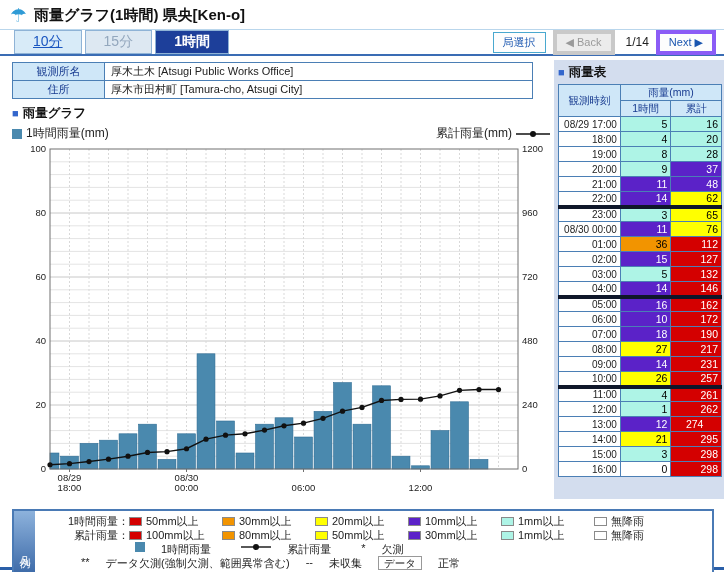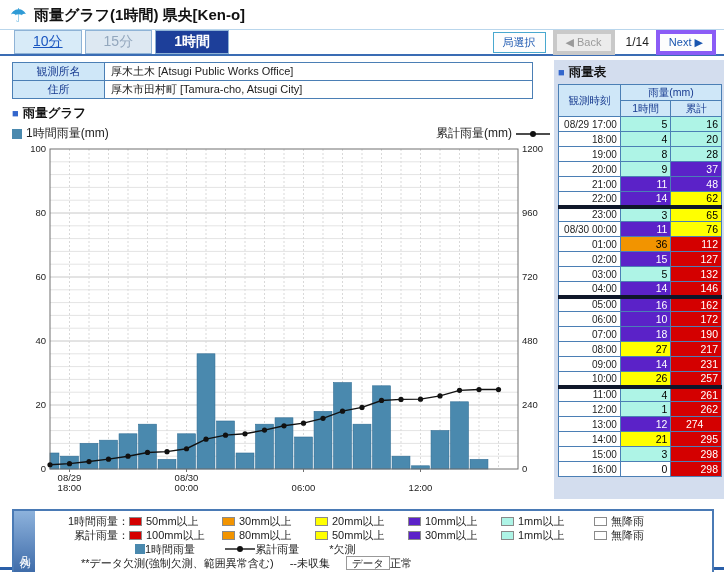--- a/index.html
+++ b/index.html
@@ -40,21 +40,21 @@
 .rtable td.v{width:51px}
 .rtable tr.sep td{border-top:4px solid #0f172a}
 .legendbox{display:flex;margin:10px 10px 0 12px;border:2px solid #4a7ab5;height:79px;background:#fff}
 .vlab{width:21px;background:linear-gradient(180deg,#8db2dc,#2d5c9e);color:#fff;display:flex;align-items:center;justify-content:center;writing-mode:vertical-rl;font-size:11px;letter-spacing:2px}
 .lgc{flex:1;padding:3px 4px 2px 6px;font-size:11px;color:#222}
 .lgrow{display:flex;align-items:center;height:14px}
 .lglabel{width:88px;text-align:right;white-space:nowrap}
 .lg-item{display:inline-flex;align-items:center;width:93px;gap:4px}
 .lg-samples{padding-left:94px;display:flex;gap:30px;align-items:center}
 .lg-notes{padding-left:40px;display:flex;gap:16px;align-items:center}
-.samp{display:inline-flex;align-items:center;gap:0}
+.samp{display:inline-flex;align-items:flex-start;gap:16px}
 .databox{display:inline-block;border:1px solid #999;background:#fff;padding:0 5px;font-size:10.5px;line-height:12px}
 </style>
 </head>
 <body>
 
 <div class="page">
 
   <div class="hdr">
     <span class="umb">☂</span>
     <span class="title">雨量グラフ(1時間) 県央[Ken-o]</span>

